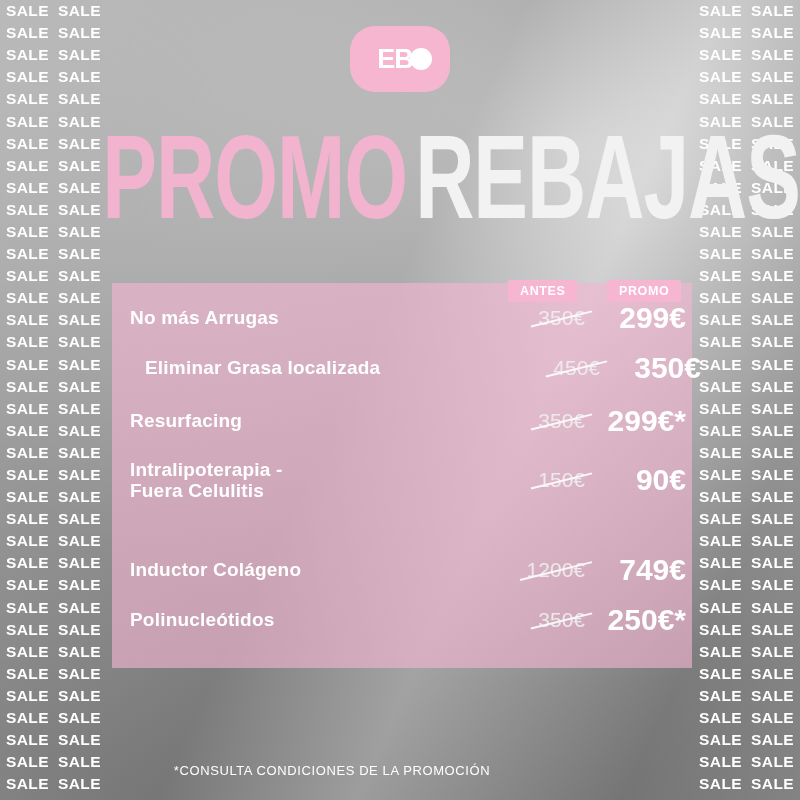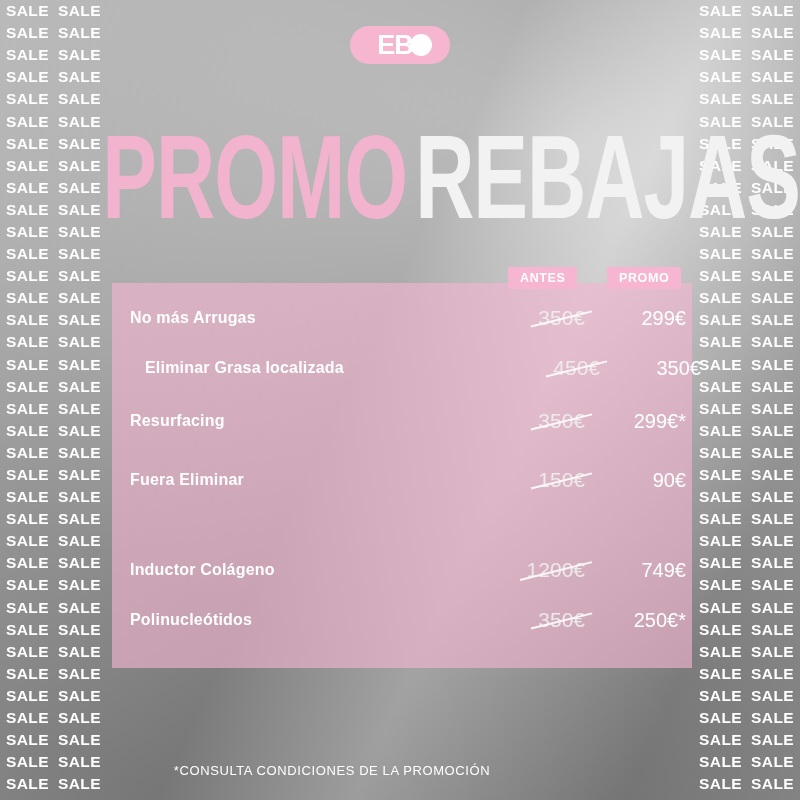--- a/index.html
+++ b/index.html
@@ -53,21 +53,21 @@
   }
   .sale-col.right .sale-row { justify-content: flex-end; }
 
   
   .logo {
     position: absolute;
     left: 50%;
     transform: translateX(-50%);
     top: 26px;
     width: 100px;
-    height: 38px;
+    height: 66px;
     border-radius: 25px;
     background: #f6b6d0;
     z-index: 6;
     display: flex;
     align-items: center;
     justify-content: center;
   }
   .logo-text {
     color: #ffffff;
     font-size: 27px;
@@ -118,21 +118,21 @@
     left: 112px;
     top: 283px;
     width: 580px;
     height: 385px;
     background: rgba(244,182,209,0.62);
     z-index: 5;
   }
 
   .head-tags {
     position: absolute;
-    top: 267px;
+    top: 280px;
     left: 0;
     width: 800px;
     z-index: 7;
     height: 24px;
   }
   .tag {
     position: absolute;
     background: #f6b5d1;
     color: #ffffff;
     font-size: 12.5px;
@@ -155,21 +155,21 @@
   .row {
     position: relative;
     height: 50px;
     display: flex;
     align-items: center;
   }
   .row .name {
     position: absolute;
     left: 130px;
     color: #ffffff;
-    font-size: 16px;
+    font-size: 19px;
     font-weight: bold;
     letter-spacing: 0.2px;
     font-family: "Liberation Sans", sans-serif;
     line-height: 1.12;
   }
   .row .name .l2 { display: block; }
   .row .old {
     position: absolute;
     left: 505px;
     width: 80px;
@@ -192,22 +192,22 @@
     height: 2px;
     background: #ffffff;
     transform: rotate(-14deg);
   }
   .row .new {
     position: absolute;
     left: 600px;
     width: 86px;
     text-align: right;
     color: #ffffff;
-    font-size: 20px;
-    font-weight: normal;
+    font-size: 30px;
+    font-weight: bold;
     font-family: "Liberation Sans", sans-serif;
   }
 
   .footnote {
     position: absolute;
     left: 0;
     top: 763px;
     width: 664px;
     text-align: center;
     color: #ffffff;
@@ -541,21 +541,21 @@
         <div class="name"><span>Eliminar Grasa localizada</span></div>
         <div class="old"><span class="strike">450€</span></div>
         <div class="new">350€</div>
       </div>
       <div class="row" style="position: absolute; left: 0px; width: 800px; top: 113px;">
         <div class="name"><span>Resurfacing</span></div>
         <div class="old"><span class="strike">350€</span></div>
         <div class="new">299€*</div>
       </div>
       <div class="row" style="position: absolute; left: 0px; width: 800px; top: 172px;">
-        <div class="name"><span class="l2">Fuera Eliminar</span></div>
+        <div class="name"><span>Intralipoterapia -</span><span class="l2">Fuera Celulitis</span></div>
         <div class="old"><span class="strike">150€</span></div>
         <div class="new">90€</div>
       </div>
       <div class="row" style="position: absolute; left: 0px; width: 708px; top: 262px;">
         <div class="name"><span>Inductor Colágeno</span></div>
         <div class="old"><span class="strike">1200€</span></div>
         <div class="new">749€</div>
       </div>
       <div class="row" style="position: absolute; left: 0px; width: 800px; top: 312px;">
         <div class="name"><span>Polinucleótidos</span></div>

